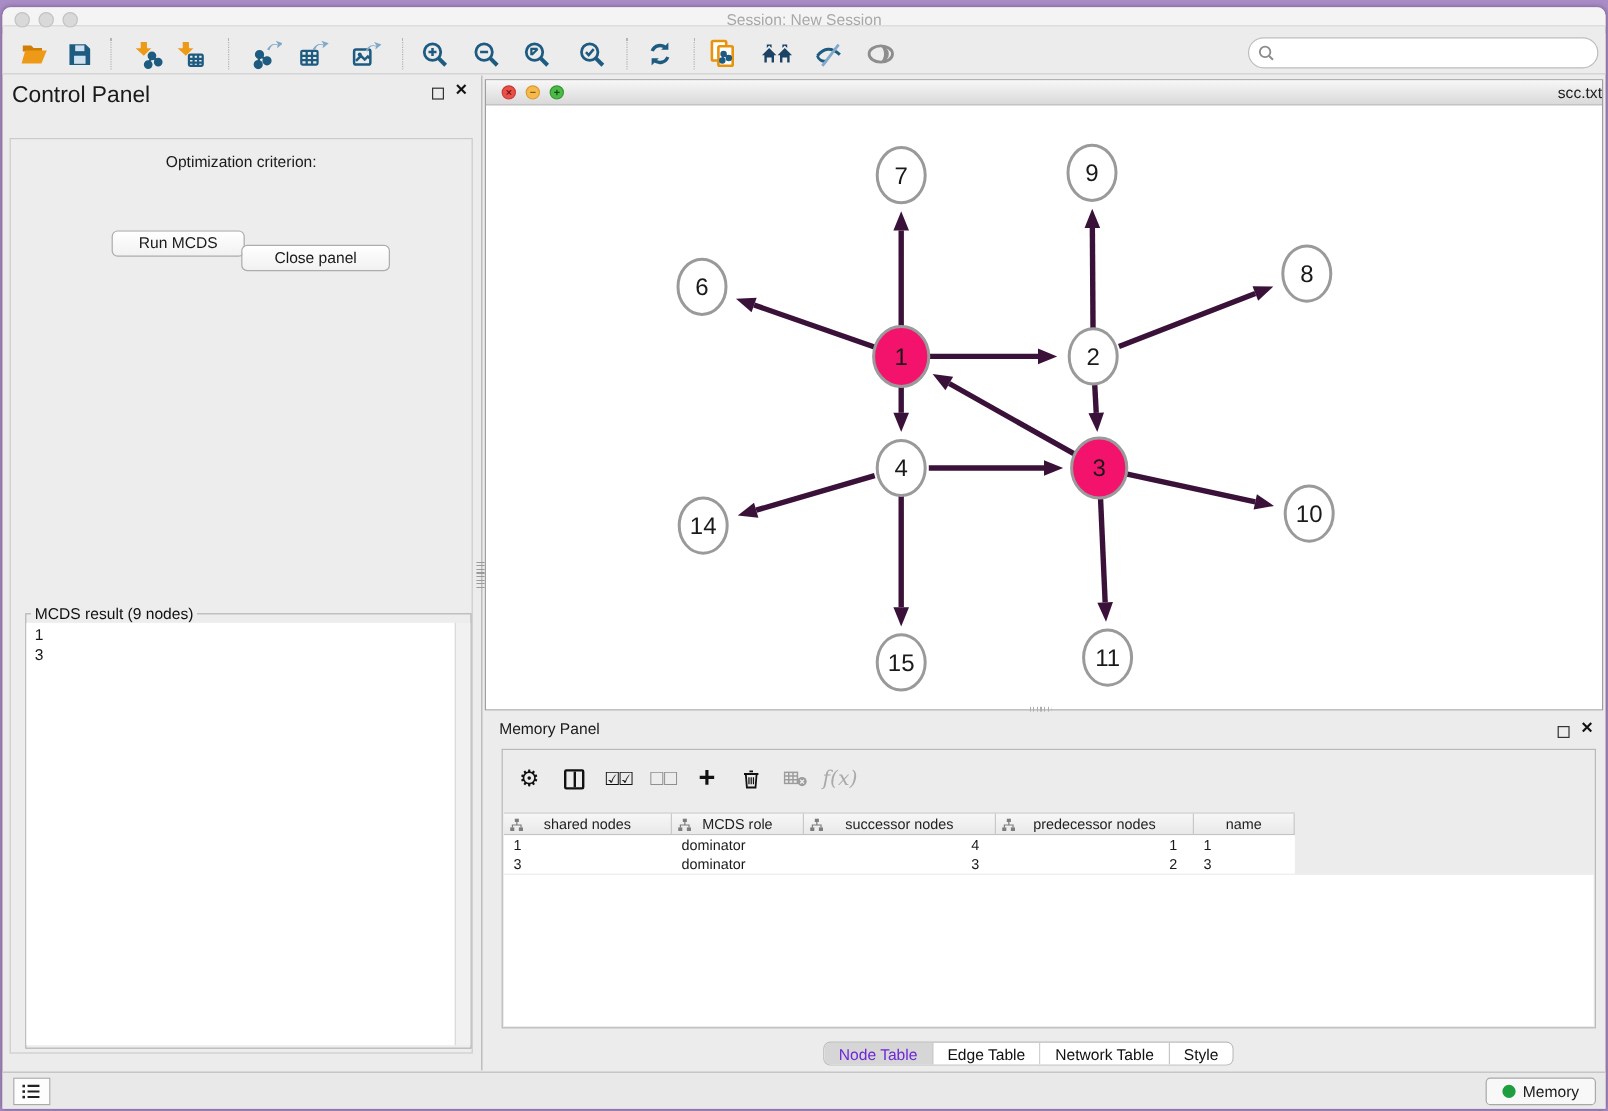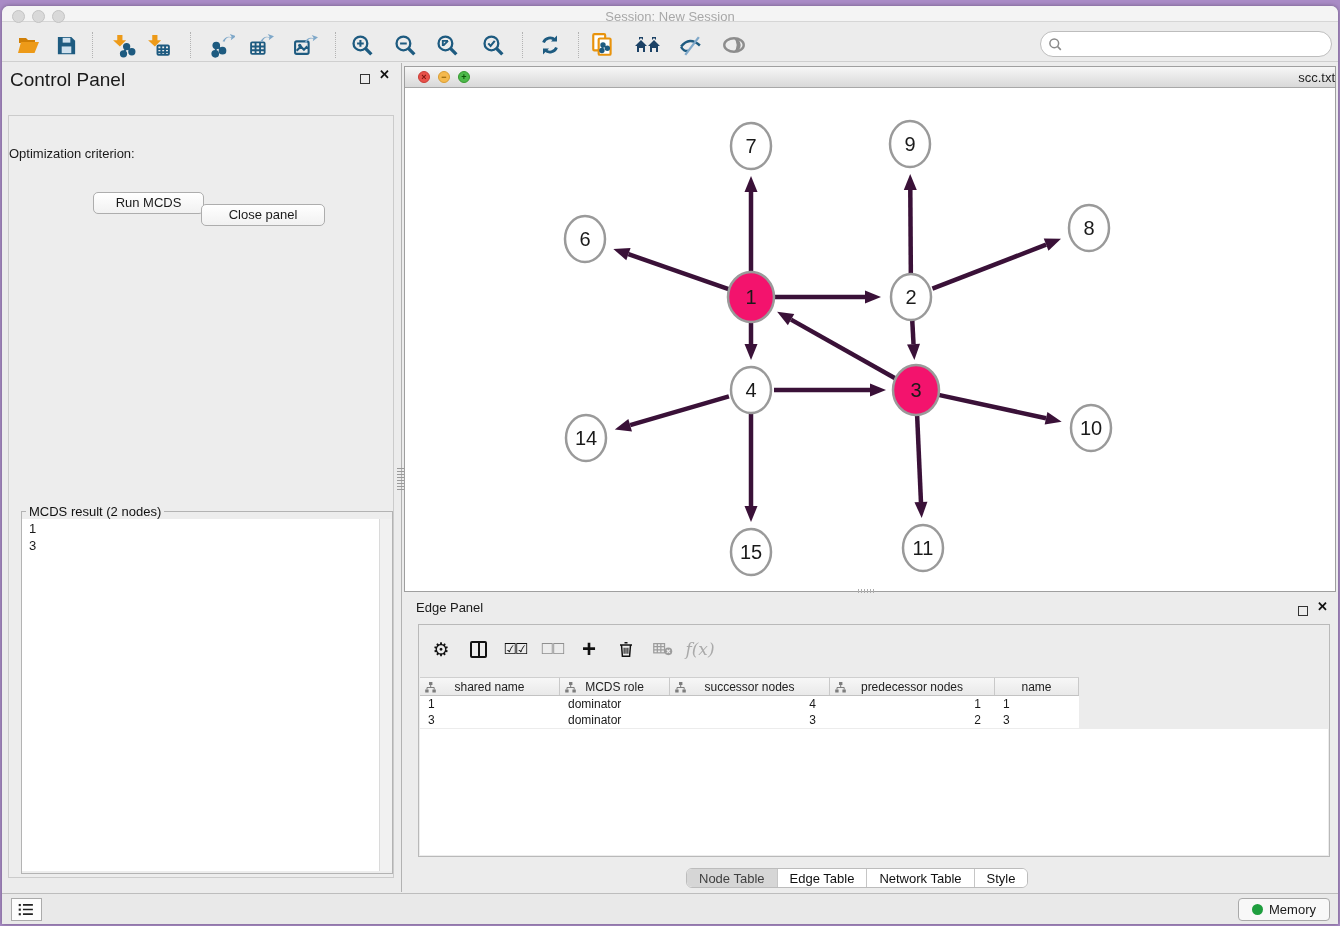--- a/index.html
+++ b/index.html
@@ -22,21 +22,21 @@
   .searchbox input{border:none;outline:none;flex:1;font-size:13px;background:transparent;margin-left:5px;font-family:"Liberation Sans",sans-serif}
   
   .cp-header{position:absolute;left:8px;top:63px;font-size:19px;color:#1a1a1a}
   .float-ico{width:10px;height:10px;border:1.5px solid #333;display:inline-block}
   .close-ico{font-size:13px;font-weight:bold;color:#111;line-height:10px}
   .tabgroup{position:absolute;display:flex;border:1px solid #c6c6c6;border-radius:6px;overflow:hidden;background:#fff;height:21px}
   .tabgroup .tab{font-size:13px;padding:2px 13px 0;border-right:1px solid #cfcfcf;color:#111;background:#fff;white-space:nowrap}
   .tabgroup .tab:last-child{border-right:none}
   .tabgroup .tab.active{background:#e2e2e2;color:#b9b9b9}
   .cp-box{position:absolute;left:6px;top:109px;width:386px;height:763px;border:1px solid #cbcbcb;background:#ededed}
-  .opt-label{position:absolute;left:0;right:0;top:30px;font-size:13px}
+  .opt-label{position:absolute;left:0;right:0;top:11px;text-align:center;font-size:13px}
   .dropdown{position:absolute;left:36px;top:42px;width:310px;height:24px;background:#fff;border:1px solid #ababab;
             border-radius:5px;display:flex;align-items:center;font-size:13px;padding-left:10px}
   .chev{position:absolute;right:8px;top:4px;display:flex;flex-direction:column;align-items:center}
   .chev i{display:block;width:0;height:0;border-left:4px solid transparent;border-right:4px solid transparent}
   .chev .up{border-bottom:5px solid #555;margin-bottom:3px}
   .chev .dn{border-top:5px solid #555}
   .btn{position:absolute;height:22px;background:linear-gradient(#ffffff,#f1f1f1);border:1px solid #adadad;
        border-radius:5px;font-size:13px;text-align:center;padding-top:2px}
   .resultset{position:absolute;left:12px;top:388px;width:372px;height:370px;border:1px solid #b3b3b3}
   .resultset legend{font-size:13px;margin-left:4px;padding:0 3px;color:#111}
@@ -69,21 +69,21 @@
   .tbl-head{display:flex;background:linear-gradient(#f7f7f7,#e9e9e9);border-top:1px solid #cfcfcf;border-bottom:1px solid #c2c2c2;height:19px}
   .th{position:relative;display:flex;align-items:center;justify-content:center;font-size:12px;color:#222;border-right:1px solid #c9c9c9}
   .th svg{position:absolute;left:5px;top:4px}
   .tbl-body{background:#fff}
   .tr{display:flex;height:16px}
   .td{font-size:12px;padding-top:1px;white-space:nowrap;overflow:hidden}
   .tbl-fill{position:absolute;left:1px;right:1px;background:#fff}
   .bottom-tabs{position:absolute;left:684px;top:862px;display:flex;border:1px solid #bcbcbc;border-radius:6px;overflow:hidden;height:20px;background:#fff}
   .bottom-tabs .tab{font-size:13px;padding:2px 12px 0;border-right:1px solid #c6c6c6;background:#fff;color:#111;white-space:nowrap}
   .bottom-tabs .tab:last-child{border-right:none}
-  .bottom-tabs .tab.active{background:#d6d6d6;color:#404040}
+  .bottom-tabs .tab.active{background:#d6d6d6;color:#6d28d9}
   
   .statusbar{position:absolute;left:0;right:0;bottom:0;height:31px;background:#e9e9e9;border-top:1px solid #bdbdbd}
   .sb-btn{position:absolute;left:9px;top:4px;width:31px;height:23px;background:#fdfdfd;border:1px solid #ababab;
           display:flex;align-items:center;justify-content:center}
   .mem-btn{position:absolute;right:8px;top:4px;width:92px;height:23px;background:#f8f8f8;border:1px solid #a9a9a9;
            border-radius:4px;display:flex;align-items:center;justify-content:center;font-size:13px;gap:6px}
   .mem-dot{width:11px;height:11px;border-radius:50%;background:#1e9e3e;display:inline-block}
 </style>
 </head>
 <body>
@@ -246,21 +246,21 @@
   <span class="abs" style="left:358px;top:64px"><span class="float-ico"></span></span>
   <span class="abs close-ico" style="left:377px;top:64px">✕</span>
 
 
   <div class="cp-box">
     <div class="opt-label">Optimization criterion:</div>
     <div class="btn" style="left:84px;top:76px;width:111px">Run MCDS</div>
     <div class="btn" style="left:192px;top:88px;width:124px">Close panel</div>
 
     <fieldset class="resultset">
-      <legend>MCDS result (2 nodes)</legend>
+      <legend>MCDS result (9 nodes)</legend>
       <div style="position:relative;width:100%;height:calc(100% - 2px)">
         <div class="result-list">
             <div>1</div>
             <div>3</div>
           </div>
         <div class="result-scroll"></div>
       </div>
     </fieldset>
   </div>
 
@@ -348,21 +348,21 @@
           </g>
           <g>
             <ellipse cx="518" cy="460" rx="20" ry="23" fill="#FFFFFF" stroke="#9A9A9A" stroke-width="2.5"></ellipse>
             <text x="518" y="467" text-anchor="middle" font-size="20" font-family="Liberation Sans, sans-serif" fill="#1A1A1A">11</text>
           </g>
         </svg>
     </div>
   </div>
   <div class="grip-h"></div>
 
-  <div class="tp-header">Edge Panel</div>
+  <div class="tp-header">Memory Panel</div>
   <span class="abs" style="left:1296px;top:596px"><span class="float-ico"></span></span>
   <span class="abs close-ico" style="left:1315px;top:596px">✕</span>
 
   <div class="tp-box">
     <div class="tp-toolbar">
       <span class="tp-ico gear">⚙</span>
       <span class="tp-ico">
           <span class="cols-ico"></span>
         </span>
       <span class="tp-ico chk">☑☑</span>
@@ -391,21 +391,21 @@
       <div class="tbl-head">
           <div class="th" style="width: 140px;">
             <svg width="11" height="11" viewBox="0 0 11 11">
               <g fill="#7d7d7d">
                 <rect x="4" y="0" width="3.4" height="3"></rect>
                 <rect x="0.2" y="7.5" width="3.4" height="3"></rect>
                 <rect x="7.4" y="7.5" width="3.4" height="3"></rect>
               </g>
               <path d="M5.7 3v2.5M2 7.5V5.5h7.2v2" stroke="#7d7d7d" fill="none"></path>
             </svg>
-            <span>shared name</span>
+            <span>shared nodes</span>
           </div>
           <div class="th" style="width: 110px;">
             <svg width="11" height="11" viewBox="0 0 11 11">
               <g fill="#7d7d7d">
                 <rect x="4" y="0" width="3.4" height="3"></rect>
                 <rect x="0.2" y="7.5" width="3.4" height="3"></rect>
                 <rect x="7.4" y="7.5" width="3.4" height="3"></rect>
               </g>
               <path d="M5.7 3v2.5M2 7.5V5.5h7.2v2" stroke="#7d7d7d" fill="none"></path>
             </svg>

